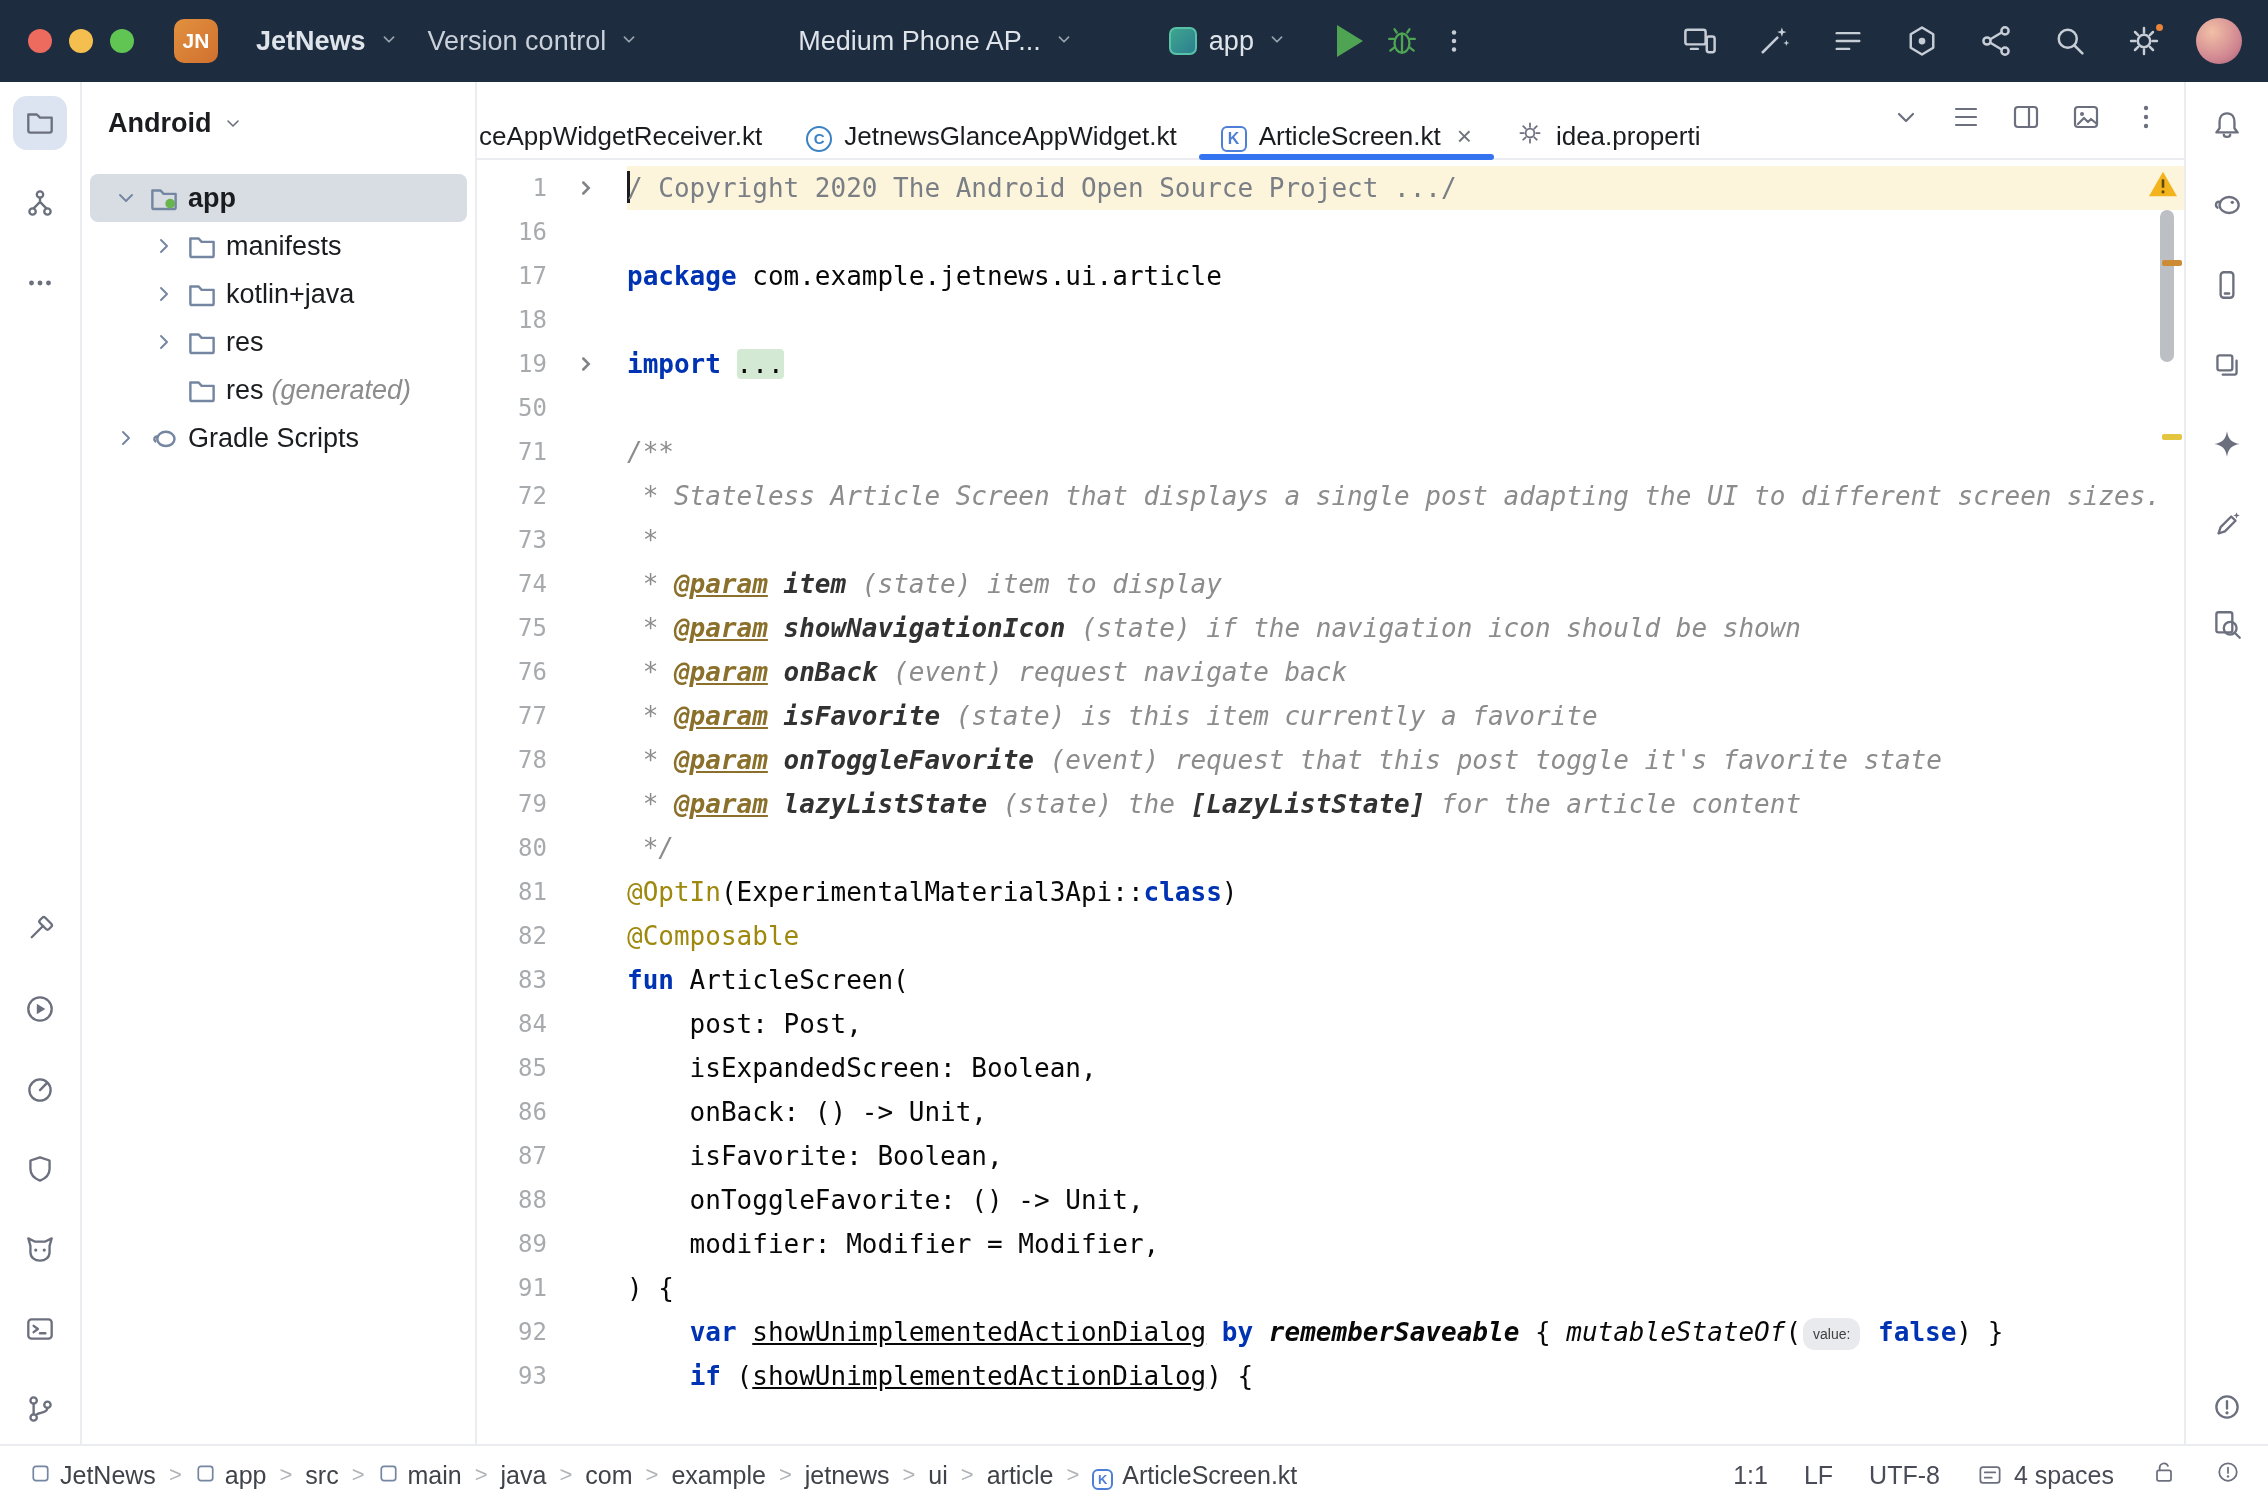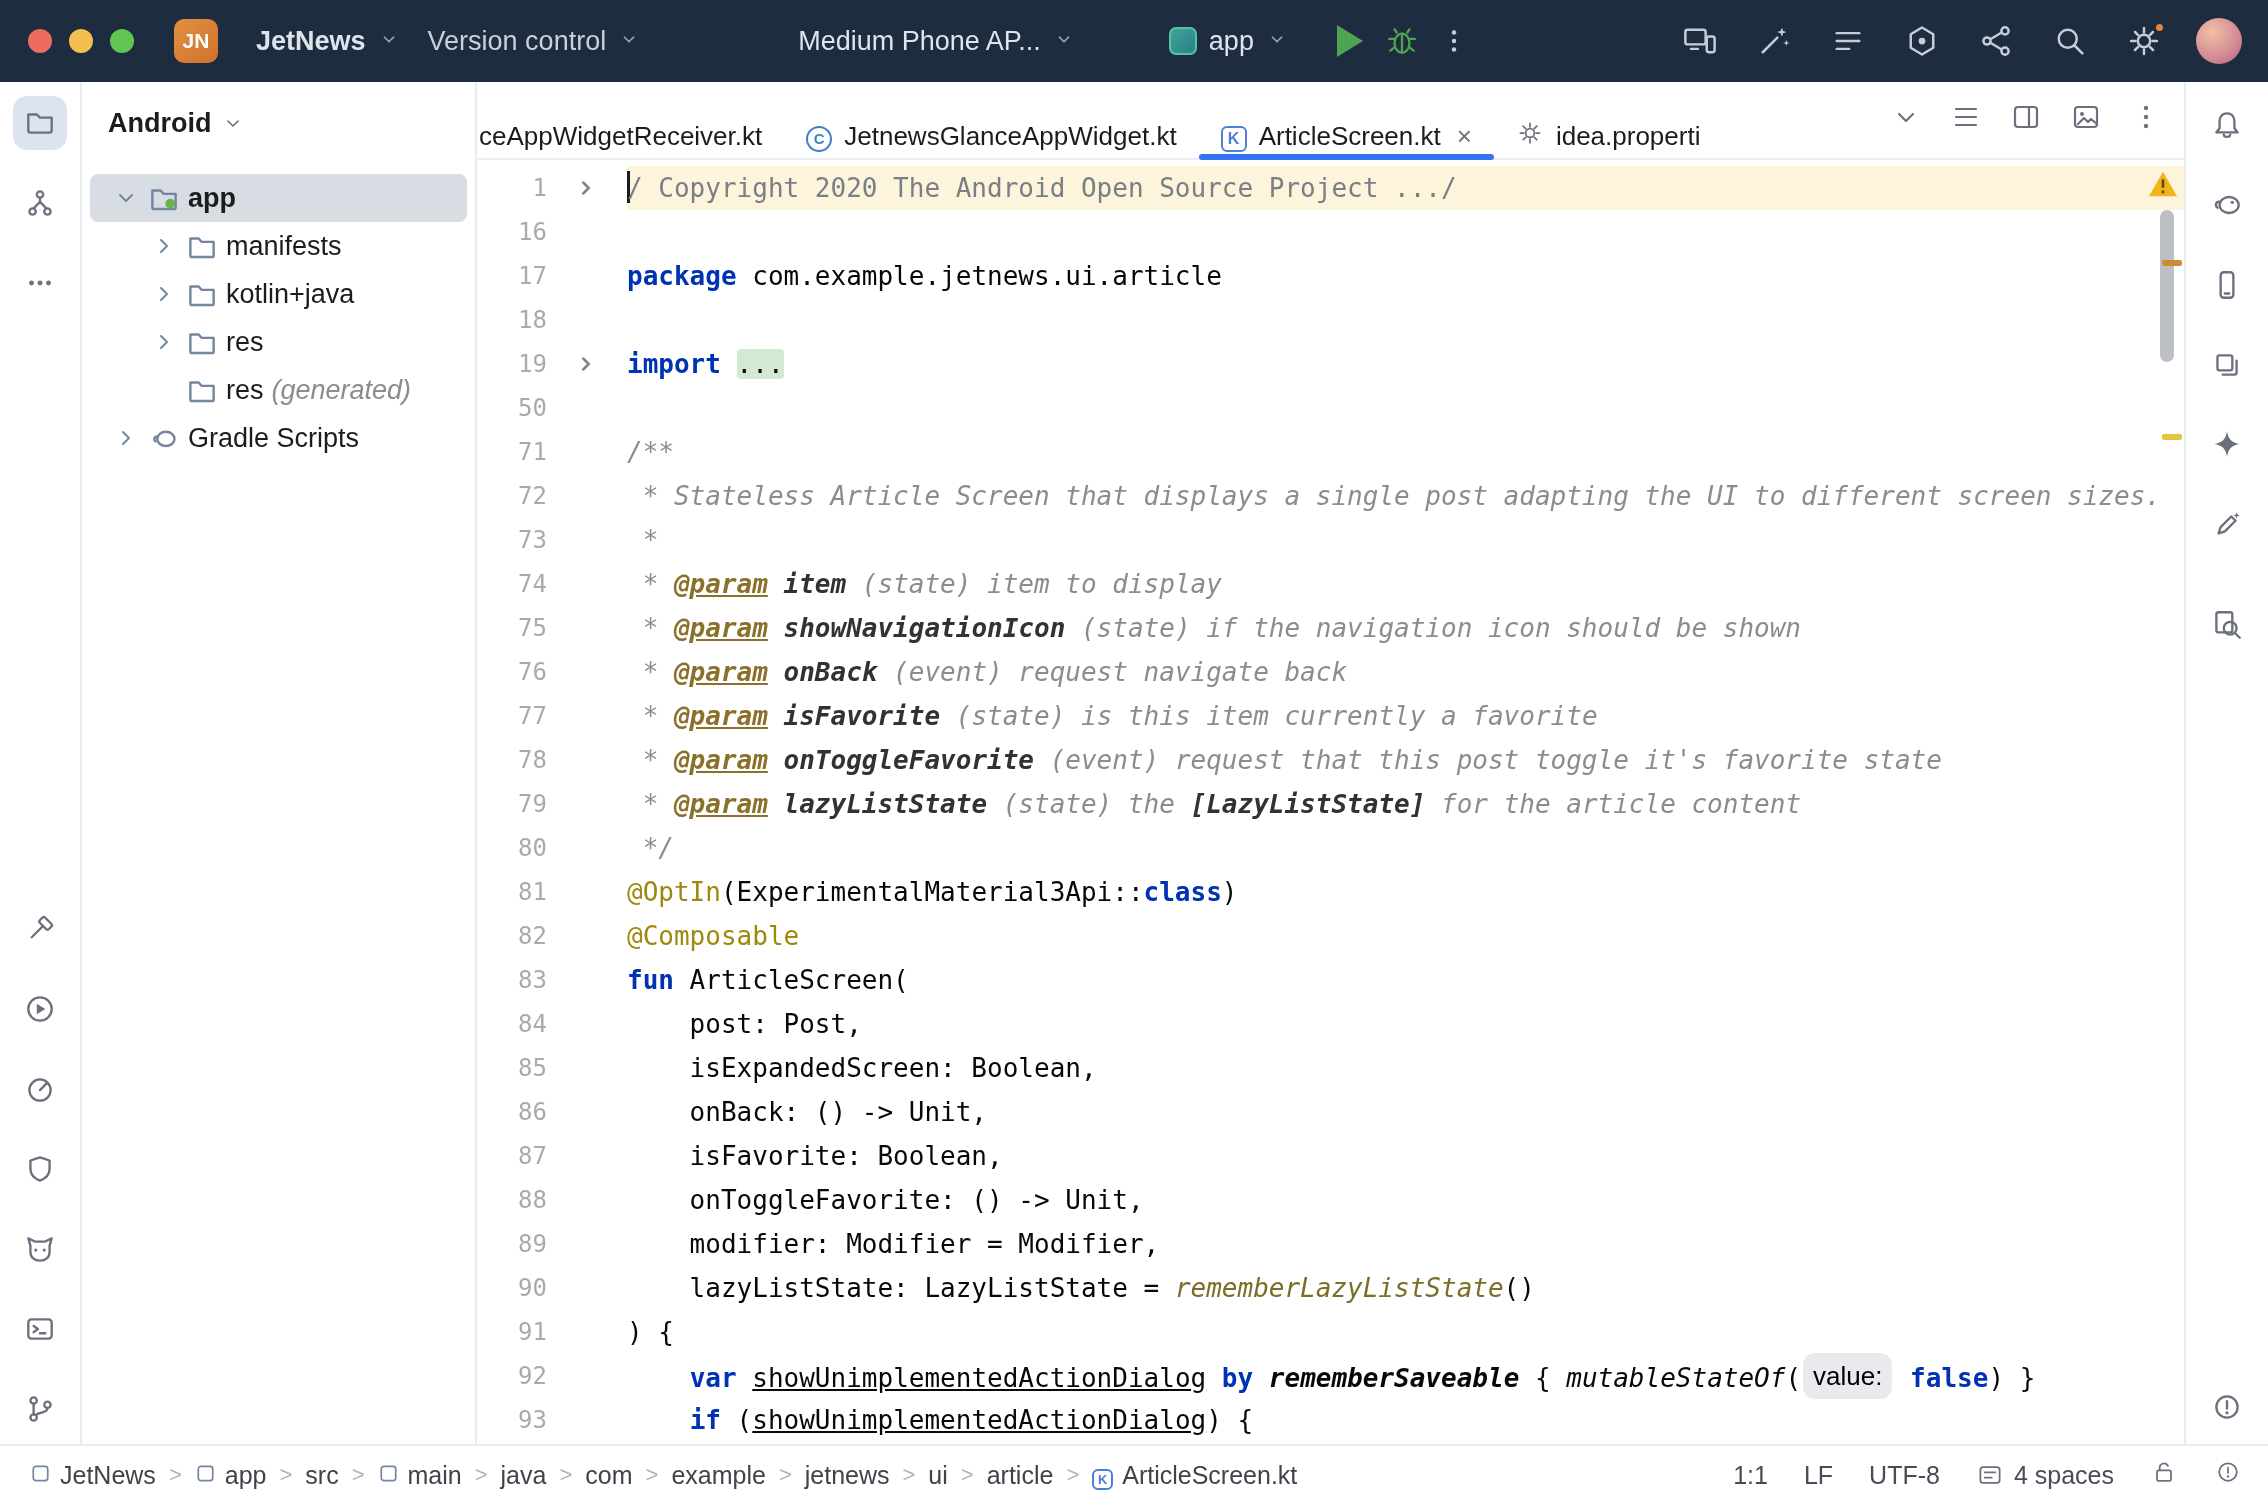--- a/index.html
+++ b/index.html
@@ -100,21 +100,21 @@
   .tk-cm{color:var(--comment,#8c8c8c);font-style:italic}
   .tk-fold{color:#7a7e85}
   .tk-foldg{background:var(--fold-bg,#d4e9d4);border-radius:4px;color:var(--text,#080808)}
   .tk-tag{color:var(--doc-tag,#8a702a);font-weight:bold;font-style:italic;text-decoration:underline}
   .tk-prm{color:#323232;font-weight:bold;font-style:italic}
   .tk-anno{color:var(--annotation,#9e880d)}
   .tk-fn{color:var(--composable,#7d6e27);font-style:italic}
   .tk-fn2{color:var(--text,#080808);font-style:italic;font-weight:bold}
   .tk-it{color:var(--text,#080808);font-style:italic}
   .tk-var{color:var(--text,#080808);text-decoration:underline}
-  .tk-hint{font-family:"Liberation Sans",sans-serif;font-size:26px;background:#e8eaee;color:#000000;border-radius:12px;padding:8px 10px;margin:0 2px;vertical-align:2px;font-style:normal}
+  .tk-hint{font-family:"Liberation Sans",sans-serif;font-size:14px;background:#e8eaee;color:#404040;border-radius:12px;padding:8px 10px;margin:0 2px;vertical-align:2px;font-style:normal}
 
   .vthumb { position:absolute; right:10px; top:50px; width:14px; height:152px; background:#bcc0c4; border-radius:7px; }
   .warn-widget { position:absolute; right:6px; top:10px; width:30px; height:28px; }
   .mark { position:absolute; right:2px; width:20px; height:6px; border-radius:2px; }
   .m1 { top:100px; background:#cd8b33; }
   .m2 { top:274px; background:#e3c53f; }
 
   
   .statusbar { flex:0 0 60px; border-top:2px solid #ebecf0; display:flex; align-items:center;
     padding:0 26px 0 30px; font-size:25px; color:#40434a; background:#fff; }
@@ -626,27 +626,20 @@
             </div>
             <div class="line">
               <div class="gutter">
                 <span class="num">89</span>
                 <span class="foldc"></span>
               </div>
               <div class="codeln"><span class="tk-txt">    modifier: Modifier = Modifier,</span></div>
             </div>
             <div class="line">
               <div class="gutter">
-                <span class="num">90</span>
-                <span class="foldc"></span>
-              </div>
-              <div class="codeln"><span class="tk-txt">    lazyListState: LazyListState = </span><span class="tk-fn">rememberLazyListState</span><span class="tk-txt">()</span></div>
-            </div>
-            <div class="line">
-              <div class="gutter">
                 <span class="num">91</span>
                 <span class="foldc"></span>
               </div>
               <div class="codeln"><span class="tk-txt">) {</span></div>
             </div>
             <div class="line">
               <div class="gutter">
                 <span class="num">92</span>
                 <span class="foldc"></span>
               </div>

